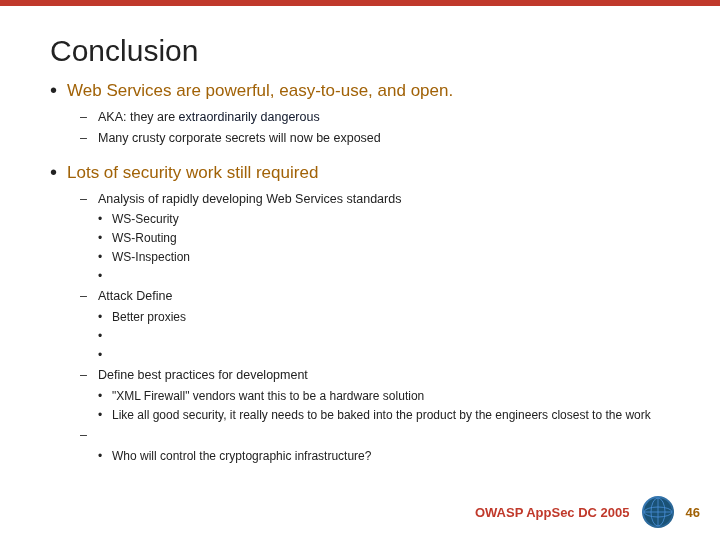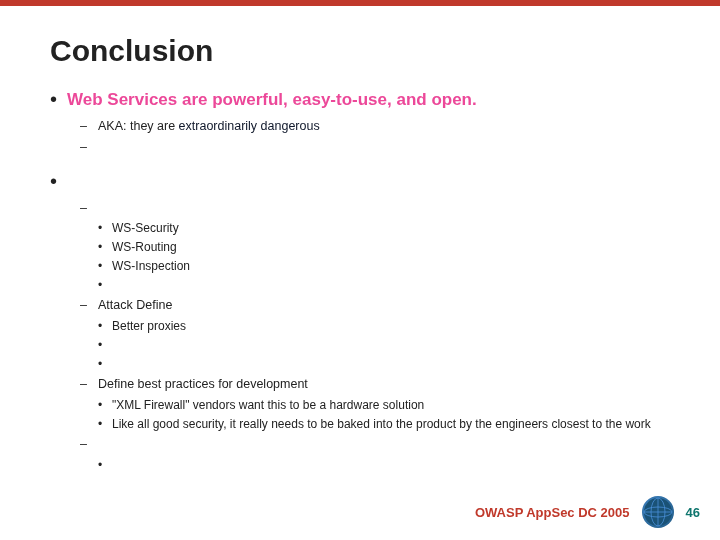--- a/index.html
+++ b/index.html
@@ -20,23 +20,23 @@
       background: #c0392b;
       width: 100%;
     }
 
     .slide-content {
       padding: 28px 50px 20px 50px;
     }
 
     .slide-title {
       font-size: 30px;
-      font-weight: bold;
-      color: #222;
-      margin-bottom: 21px;
+      font-weight: normal;
+      color: #222;
+      margin-bottom: 12px;
       border-bottom: none;
     }
 
     .bullet-section {
       margin-bottom: 14px;
     }
 
     .main-bullet {
       display: flex;
       align-items: flex-start;
@@ -45,22 +45,22 @@
 
     .bullet-dot {
       font-size: 20px;
       margin-right: 10px;
       margin-top: -2px;
       line-height: 1.2;
     }
 
     .main-bullet-text {
       font-size: 17px;
-      font-weight: bold;
-      color: #ec4899;
+      font-weight: normal;
+      color: #a16207;
       line-height: 1.3;
     }
 
     .sub-list {
       padding-left: 30px;
       margin-top: 4px;
     }
 
     .sub-item {
       display: flex;
@@ -122,21 +122,21 @@
       background: radial-gradient(circle at 40% 40%, #4a90d9, #1a5276);
       display: flex;
       align-items: center;
       justify-content: center;
       overflow: hidden;
     }
 
     .footer-page {
       font-size: 13px;
       font-weight: bold;
-      color: #0f766e;
+      color: #a16207;
     }
   </style>
 </head>
 <body>
 
 <div class="top-bar"></div>
 
 <div class="slide-content">
 
   <h1 class="slide-title">Conclusion</h1>
@@ -146,33 +146,36 @@
       <span class="bullet-dot">•</span>
       <span class="main-bullet-text">Web Services are powerful, easy-to-use, and open.</span>
     </div>
     <div class="sub-list">
       <div class="sub-item">
         <span class="sub-dash">–</span>
         <span>AKA: they are <span class="text-red">extraordinarily dangerous</span></span>
       </div>
       <div class="sub-item">
         <span class="sub-dash">–</span>
+        <span>Many crusty corporate secrets will now be exposed</span>
       </div>
     </div>
   </div>
 
   <div class="bullet-section">
     <div class="main-bullet">
       <span class="bullet-dot">•</span>
+      <span class="main-bullet-text">Lots of security work still required</span>
     </div>
     <div class="sub-list">
 
       <div>
         <div class="sub-item">
           <span class="sub-dash">–</span>
+          <span>Analysis of rapidly developing Web Services standards</span>
         </div>
         <div class="sub-sub-list">
           <div class="sub-sub-item">
               <span class="sub-sub-dot">•</span>
               <span>WS-Security</span>
             </div>
           <div class="sub-sub-item">
               <span class="sub-sub-dot">•</span>
               <span>WS-Routing</span>
             </div>
@@ -222,20 +225,21 @@
         </div>
       </div>
 
       <div>
         <div class="sub-item">
           <span class="sub-dash">–</span>
         </div>
         <div class="sub-sub-list">
           <div class="sub-sub-item">
               <span class="sub-sub-dot">•</span>
+              <span>Who will control the cryptographic infrastructure?</span>
             </div>
         </div>
       </div>
 
     </div>
   </div>
 
 </div>
 
 <div class="footer">

